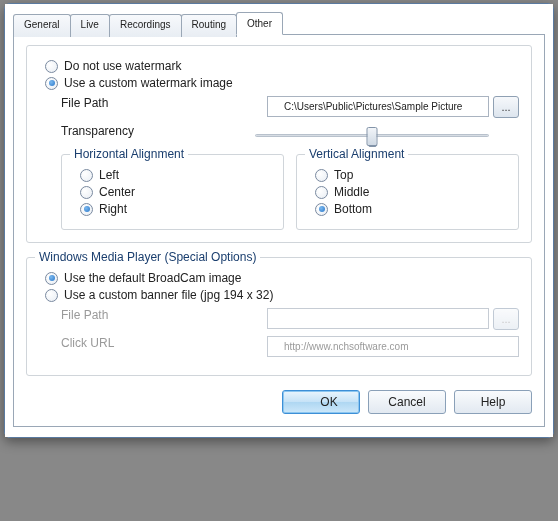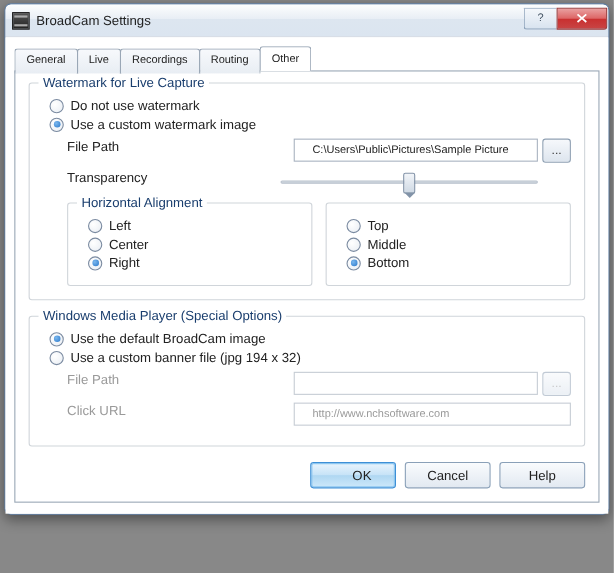--- a/index.html
+++ b/index.html
@@ -166,48 +166,33 @@
   border-color:#3d8fd6;
   box-shadow:0 0 0 1px #8cc6f0 inset;
   background:linear-gradient(to bottom,#eaf5fd,#c7e3f7 48%,#afd7f2 52%,#cde8fa);
   padding-left:28px;
 }
 </style>
 </head>
 <body>
 
 <div class="window">
-  <div class="titlebar">
-    <div class="app-icon"></div>
-    <div class="title-text">BroadCam Settings</div>
-    <div class="win-btns">
-      <div class="win-btn help">
-        <span>?</span>
-      </div>
-      <div class="win-btn close">
-        <svg width="10" height="9" viewBox="0 0 10 9">
-            <path d="M1 1 L9 8 M9 1 L1 8" stroke="#fff" stroke-width="1.6"></path>
-          </svg>
-      </div>
-    </div>
-  </div>
 
   <div class="client">
     <div class="tabs">
       <div class="tab">General</div>
       <div class="tab">Live</div>
       <div class="tab">Recordings</div>
       <div class="tab">Routing</div>
       <div class="tab active">Other</div>
     </div>
 
     <div class="tab-panel">
 
       <div class="group">
-        <div class="group-title">Watermark for Live Capture</div>
 
         <div class="row radio-row">
           <span class="radio"></span>
           <span class="label">Do not use watermark</span>
         </div>
         <div class="row radio-row">
           <span class="radio checked"></span>
           <span class="label">Use a custom watermark image</span>
         </div>
 
@@ -238,20 +223,21 @@
             <div class="row radio-row">
                 <span class="radio"></span>
                 <span class="label">Center</span>
               </div>
             <div class="row radio-row">
                 <span class="radio checked"></span>
                 <span class="label">Right</span>
               </div>
           </div>
           <div class="align-group">
+            <div class="align-title">Vertical Alignment</div>
             <div class="row radio-row">
                 <span class="radio"></span>
                 <span class="label">Top</span>
               </div>
             <div class="row radio-row">
                 <span class="radio"></span>
                 <span class="label">Middle</span>
               </div>
             <div class="row radio-row">
                 <span class="radio checked"></span>

